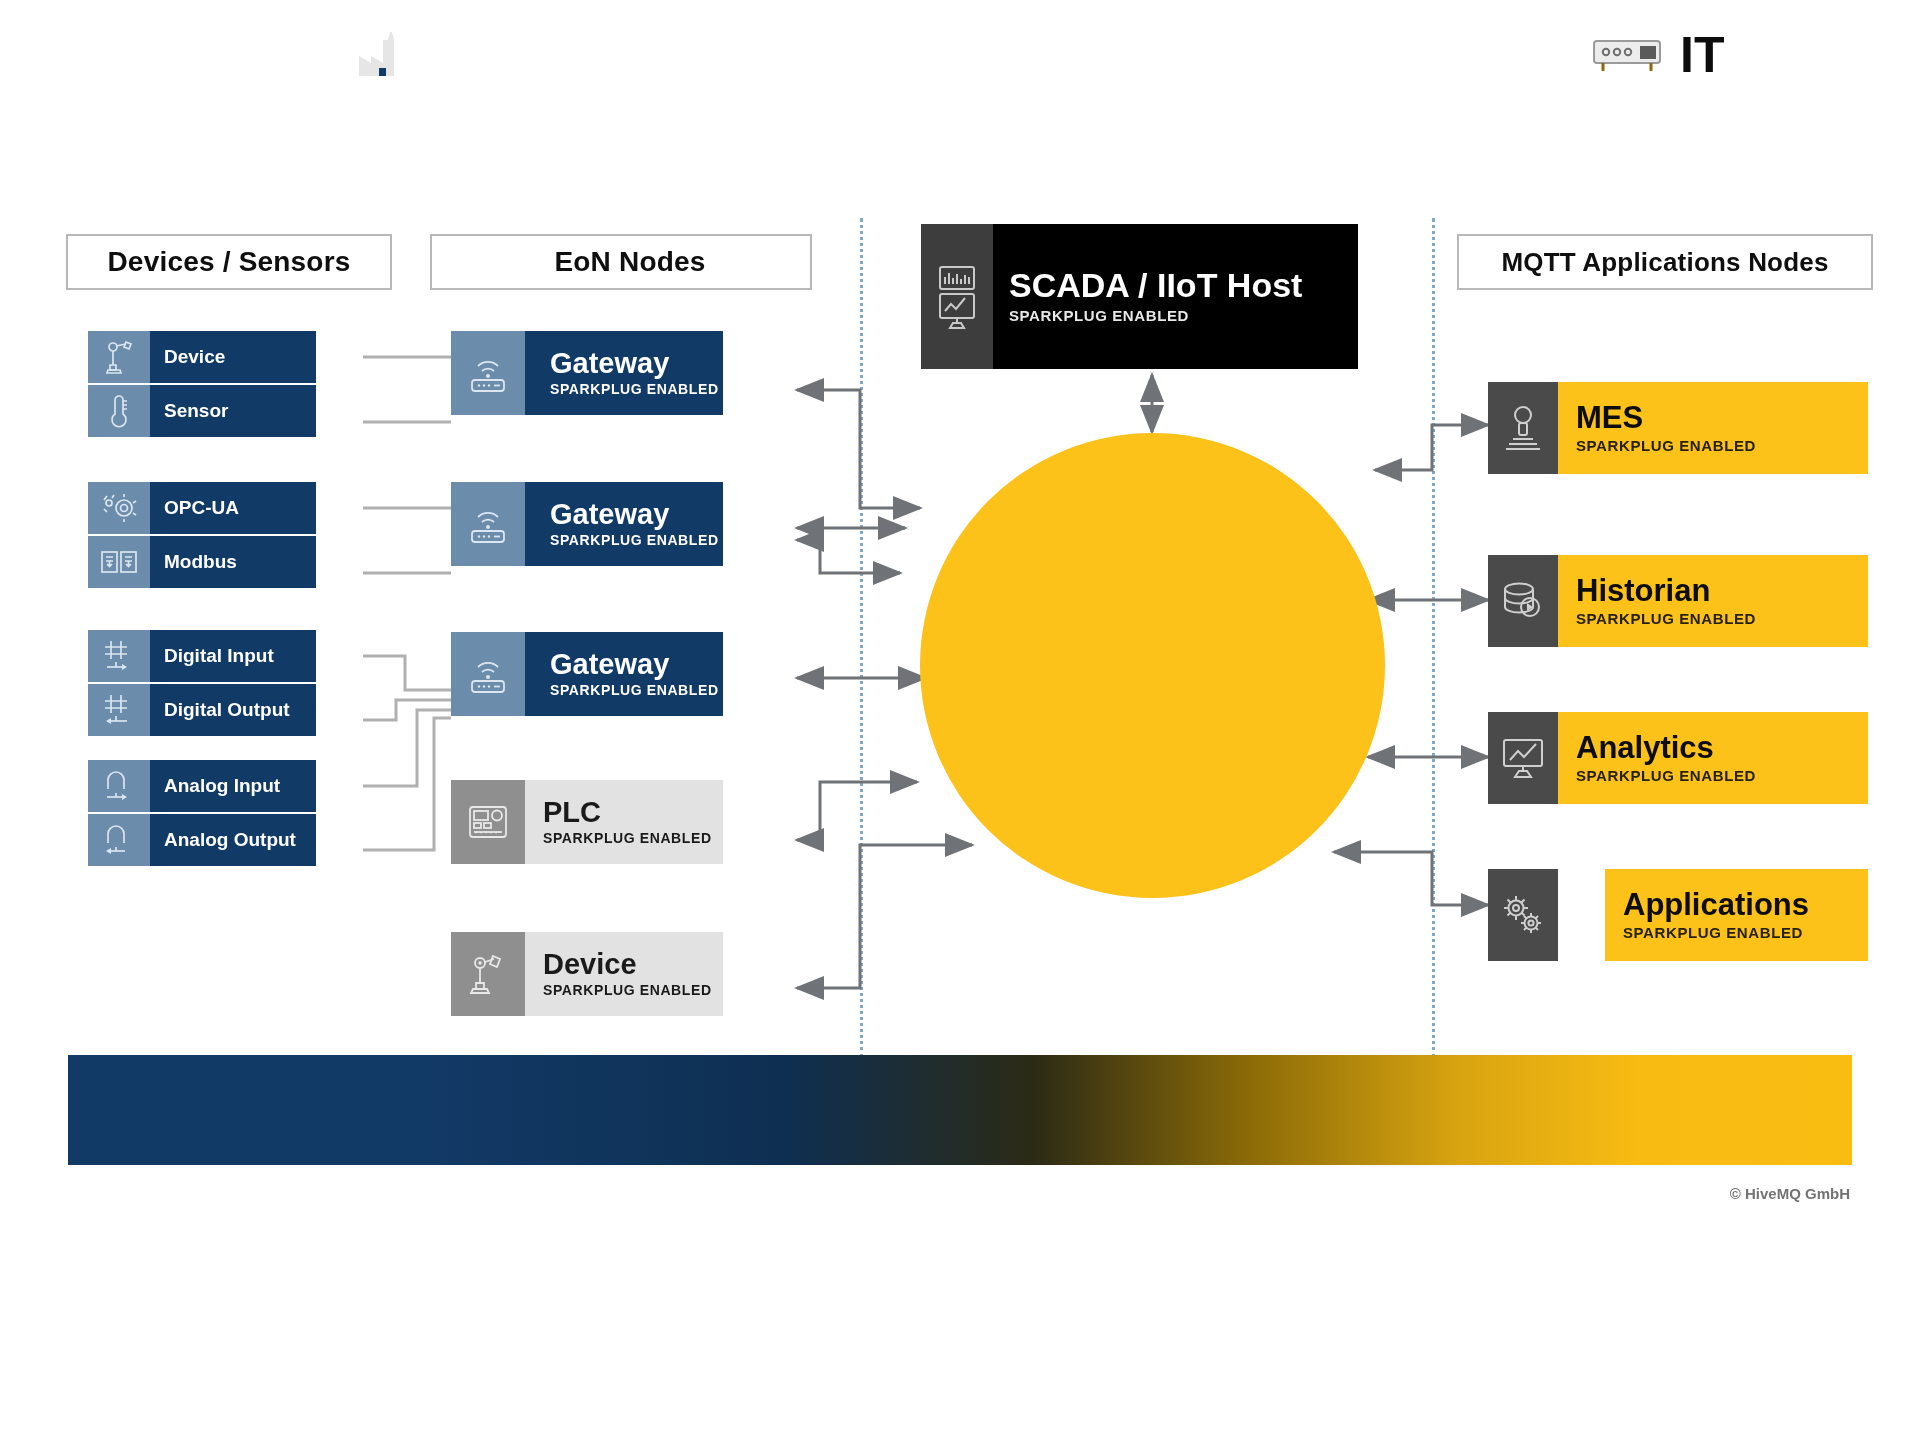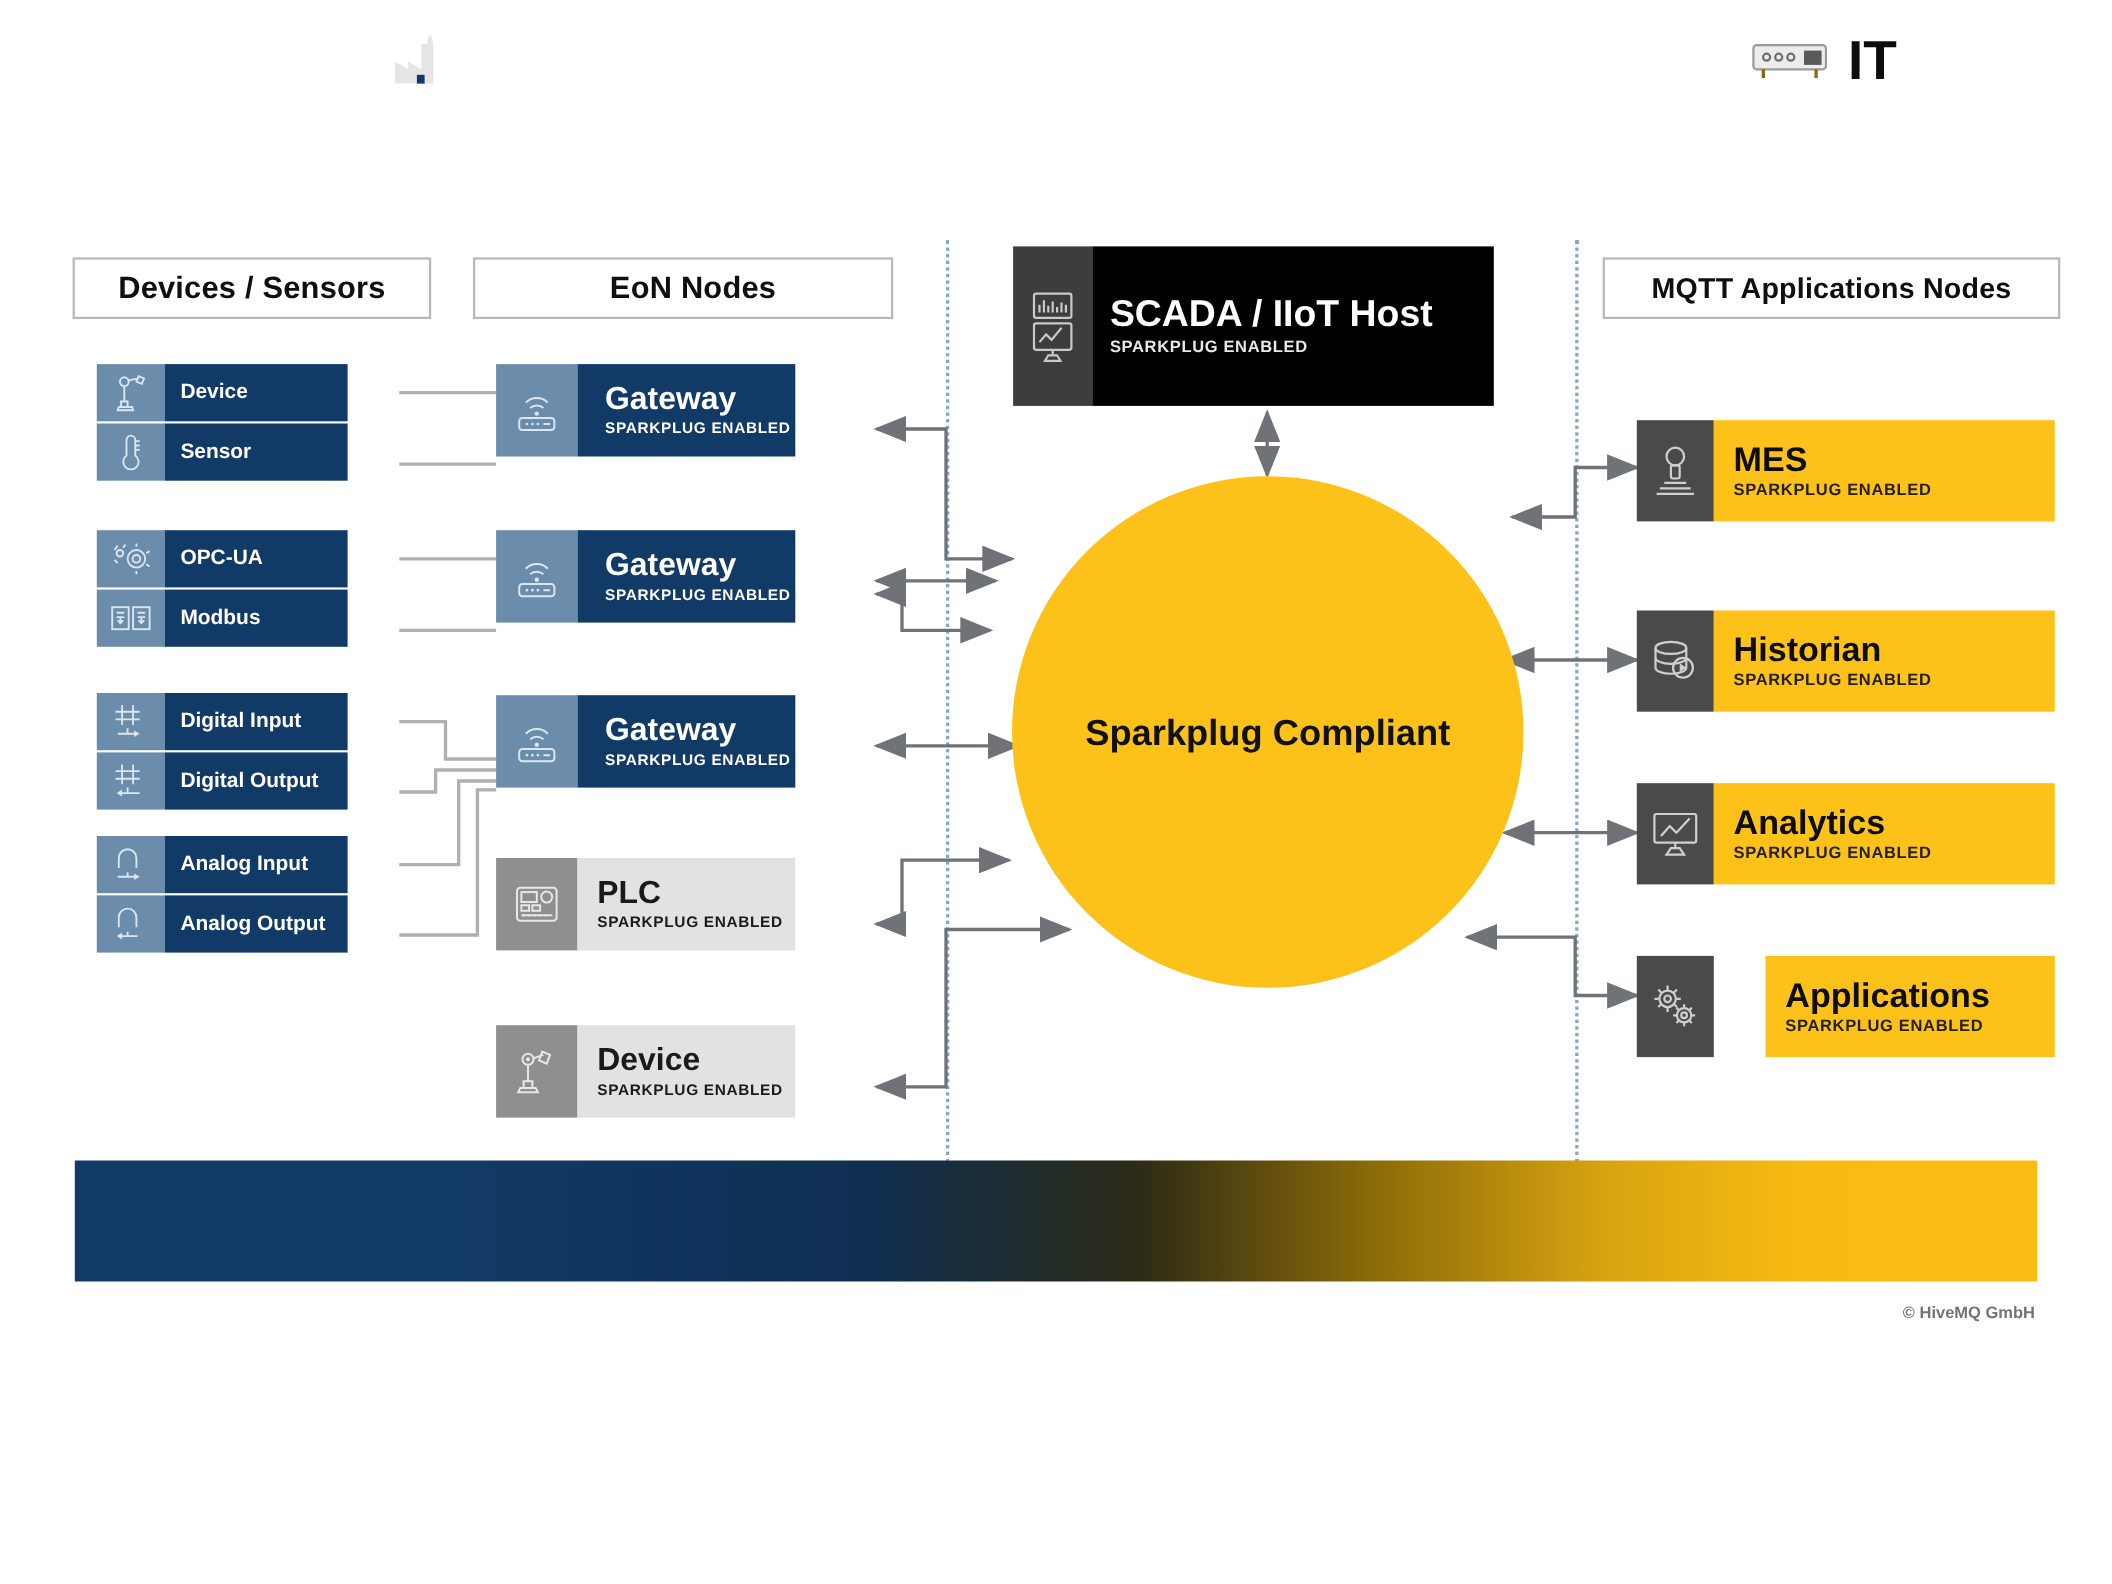--- a/index.html
+++ b/index.html
@@ -452,21 +452,20 @@
       </svg>
     </div>
     <div class="body">
       <span class="title">SCADA / IIoT Host</span>
       <span class="sub">SPARKPLUG ENABLED</span>
     </div>
   </div>
 
   <div id="broker" style="left:920px; top:433px; width:465px; height:465px;">
     <div class="btext">
-      <div>Sparkplug Compliant</div>
     </div>
   </div>
 
   <div class="card yellow" style="left:1488px; top:382px;">
     <div class="ico">
       <svg class="icosvg" width="44" height="52" viewBox="0 0 44 52" fill="none" stroke="#cfcfcf" stroke-width="2">
         <circle cx="22" cy="13" r="8"></circle>
           <rect x="18" y="21" width="8" height="12" rx="2"></rect>
         <path d="M12 37 h20"></path>
           <path d="M8 42 h28"></path>

